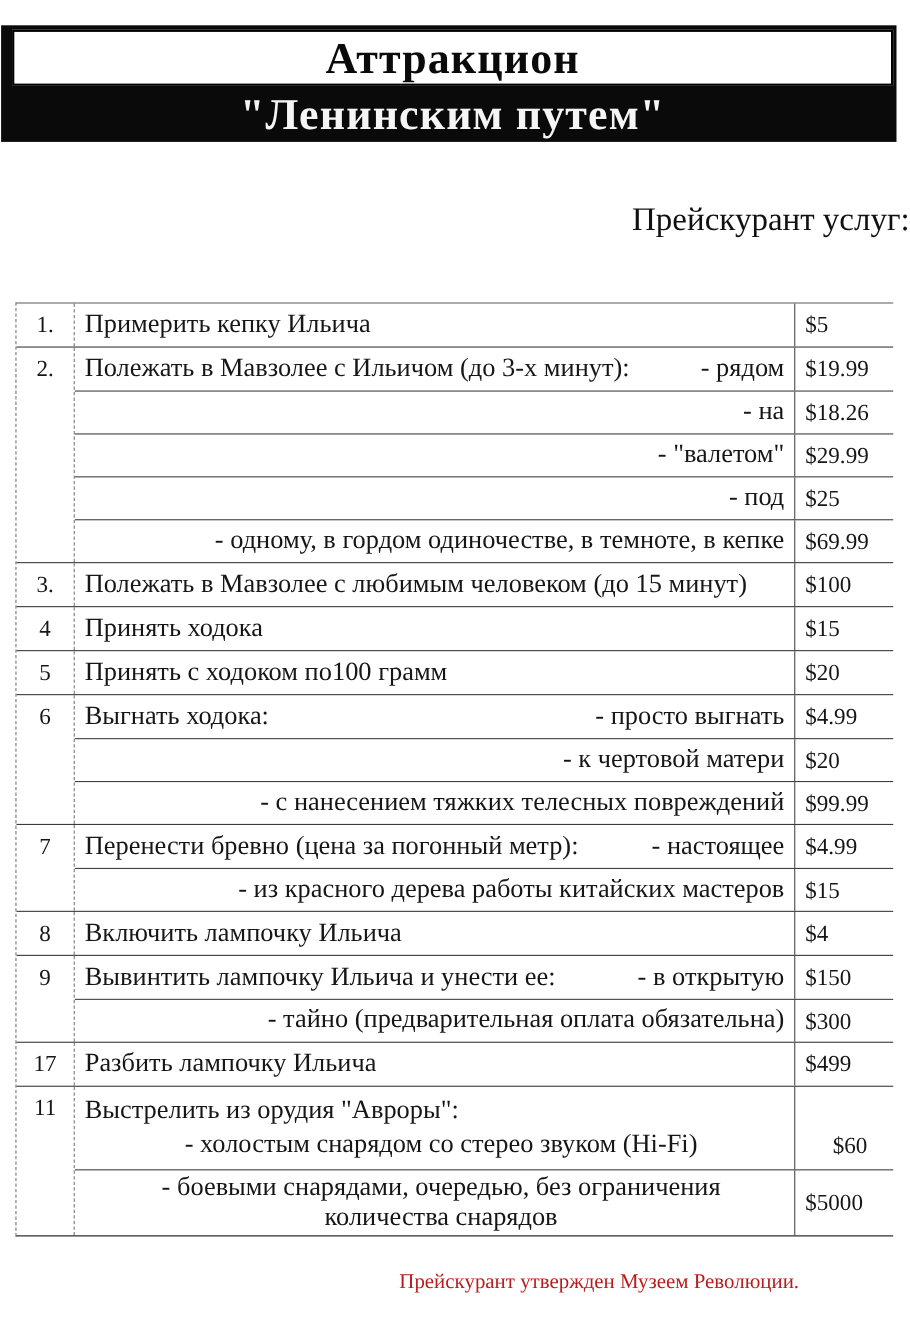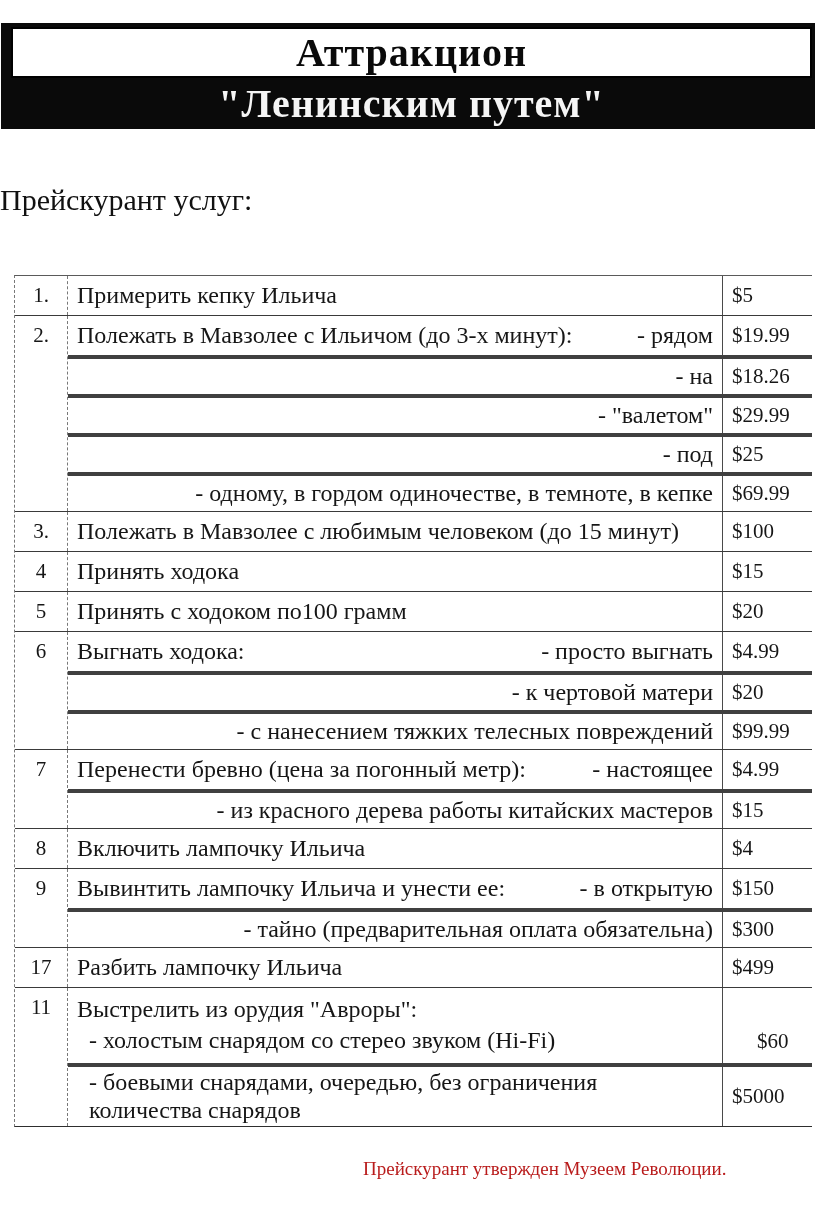--- a/index.html
+++ b/index.html
@@ -15,45 +15,45 @@
   .banner-title {
     background: #ffffff; border: 2px solid #000;
     height: 51px; display: flex; align-items: center; justify-content: center;
     font-size: 40px; font-weight: bold; letter-spacing: 1px; color: #0a0a0a;
   }
   .banner-sub {
     height: 51px; display: flex; align-items: center; justify-content: center;
     font-size: 40px; font-weight: bold; letter-spacing: 1px; color: #f5f5f5;
   }
   
-  .page-title { margin-top: 54px; text-align: left; font-size: 30px; color: #111; }
+  .page-title { margin-top: 54px; text-align: right; font-size: 30px; color: #111; }
   
   .price-table {
     margin: 58px 15px 0 14px;
     border-top: 1px solid #5a5a5a;
     border-bottom: 1px solid #2e2e2e;
     border-left: 1px dashed #787878;
   }
   .item { display: flex; }
   .item:not(:last-child) { border-bottom: 1px solid #3a3a3a; }
   .num {
     width: 53px; flex: 0 0 53px;
     border-right: 1px dashed #787878;
     font-size: 21px; text-align: center; padding-top: 7px;
   }
   .subs { flex: 1; display: flex; flex-direction: column; min-width: 0; }
   .sub { display: flex; min-height: 39px; }
-  .sub + .sub { border-top: 4px solid #404040; }
+  .sub + .sub { border-top: 1px solid #404040; }
   .desc {
     flex: 1; min-width: 0;
     display: flex; align-items: center;
     padding: 2px 9px; font-size: 24px; line-height: 1.15;
   }
   .desc .main { text-align: left; }
-  .desc .opt { margin-left: auto; text-align: left; padding-left: 12px; }
+  .desc .opt { margin-left: auto; text-align: center; padding-left: 12px; }
   .price {
     width: 90px; flex: 0 0 90px;
     border-left: 1px solid #4a4a4a;
     font-size: 21px; display: flex; align-items: center; padding-left: 9px;
   }
   .sub.tall { min-height: 75px; }
   .sub.tall .desc {
     flex-direction: column; align-items: stretch; justify-content: space-between;
     padding-top: 8px; padding-bottom: 8px;
   }

